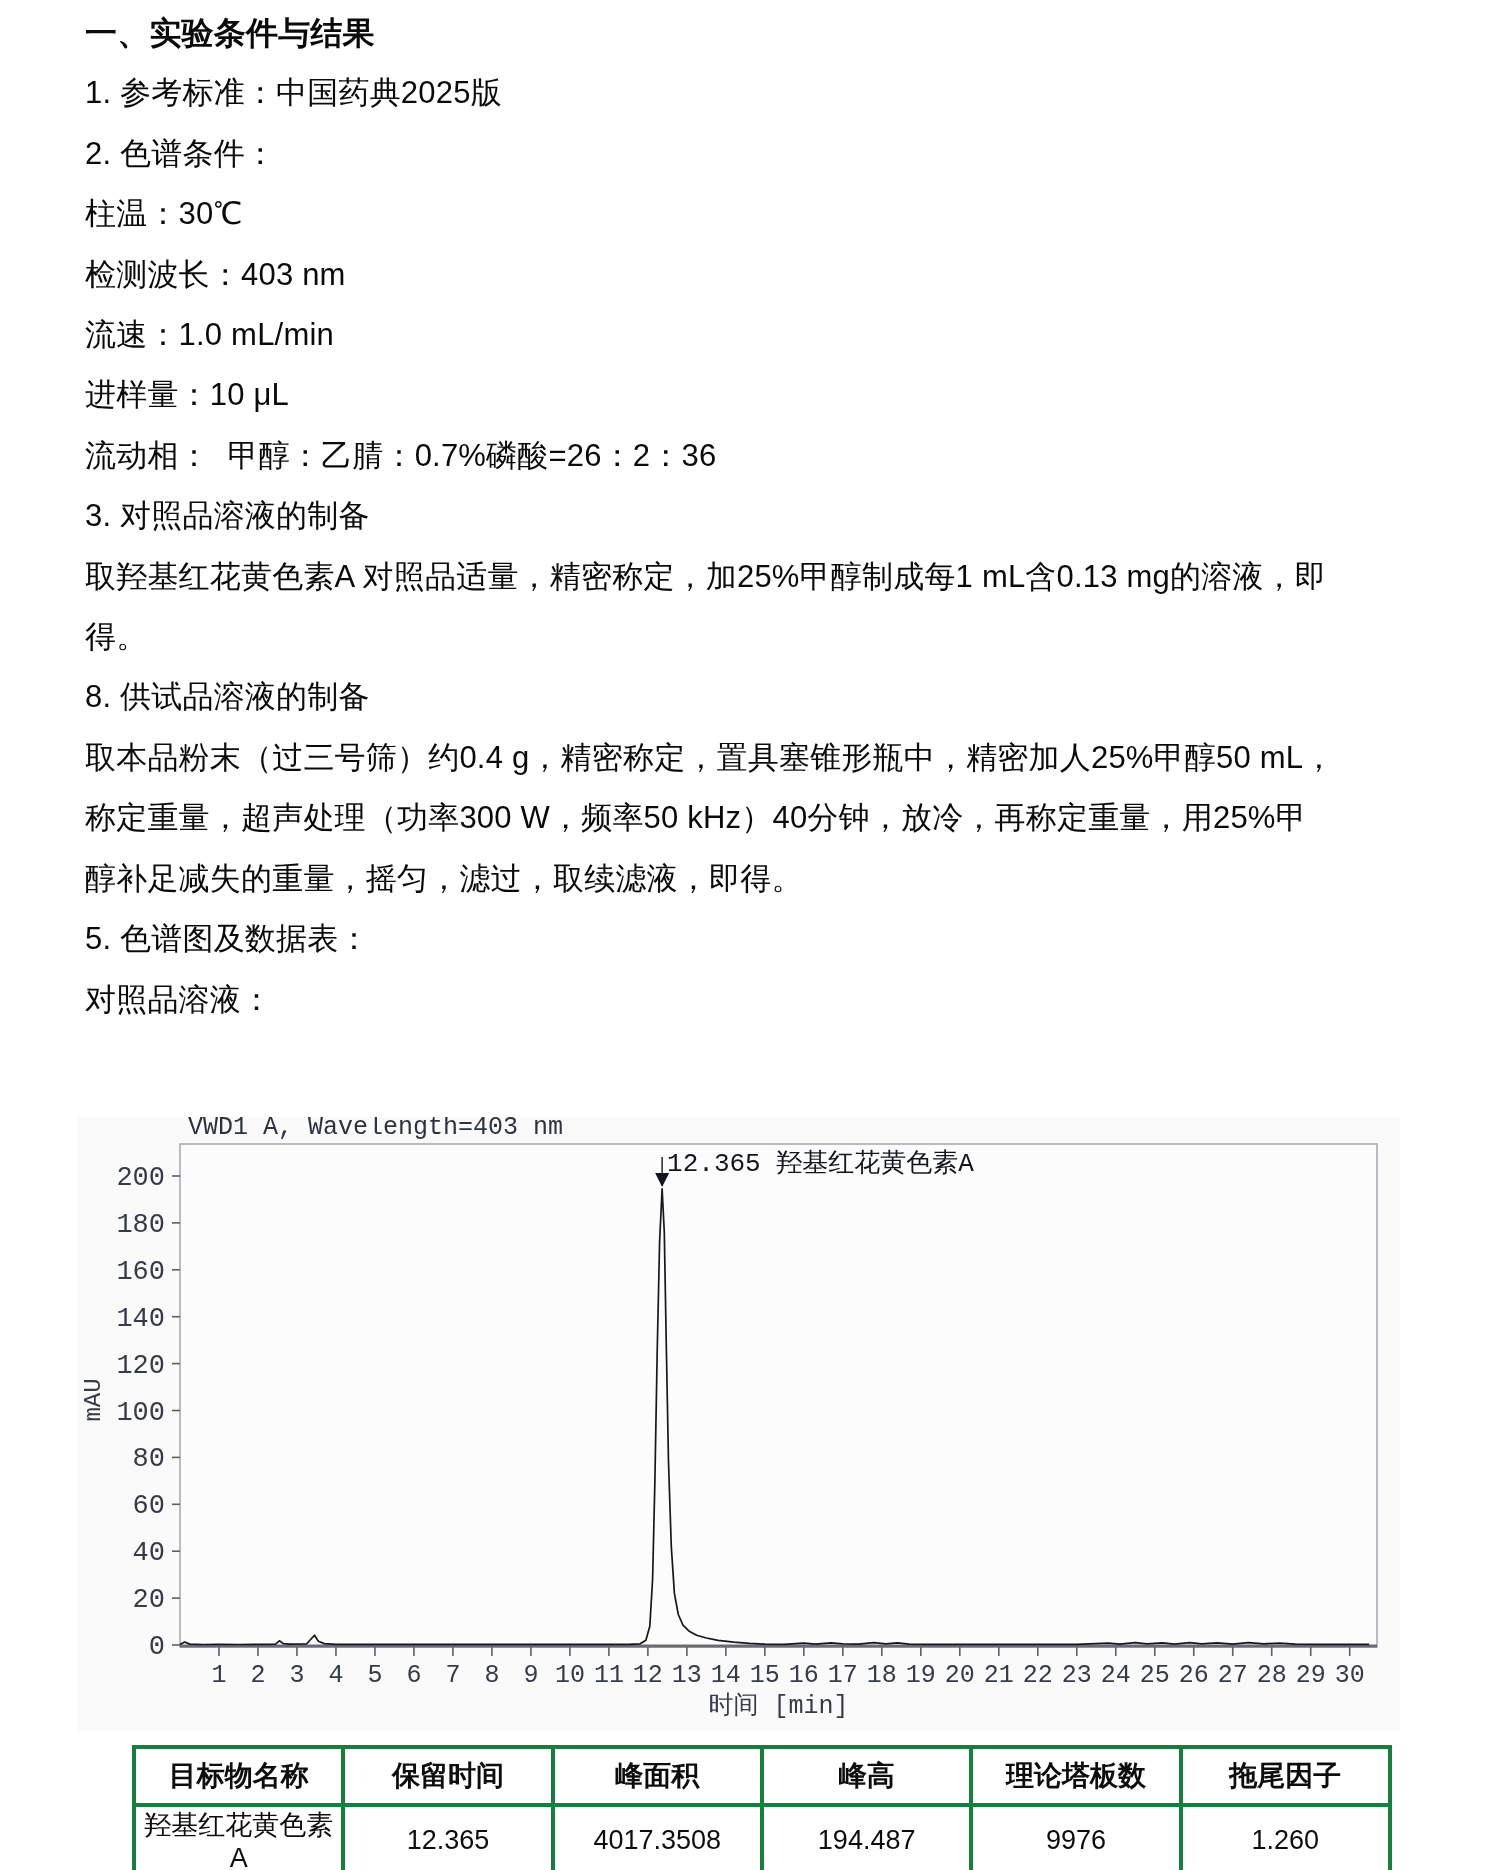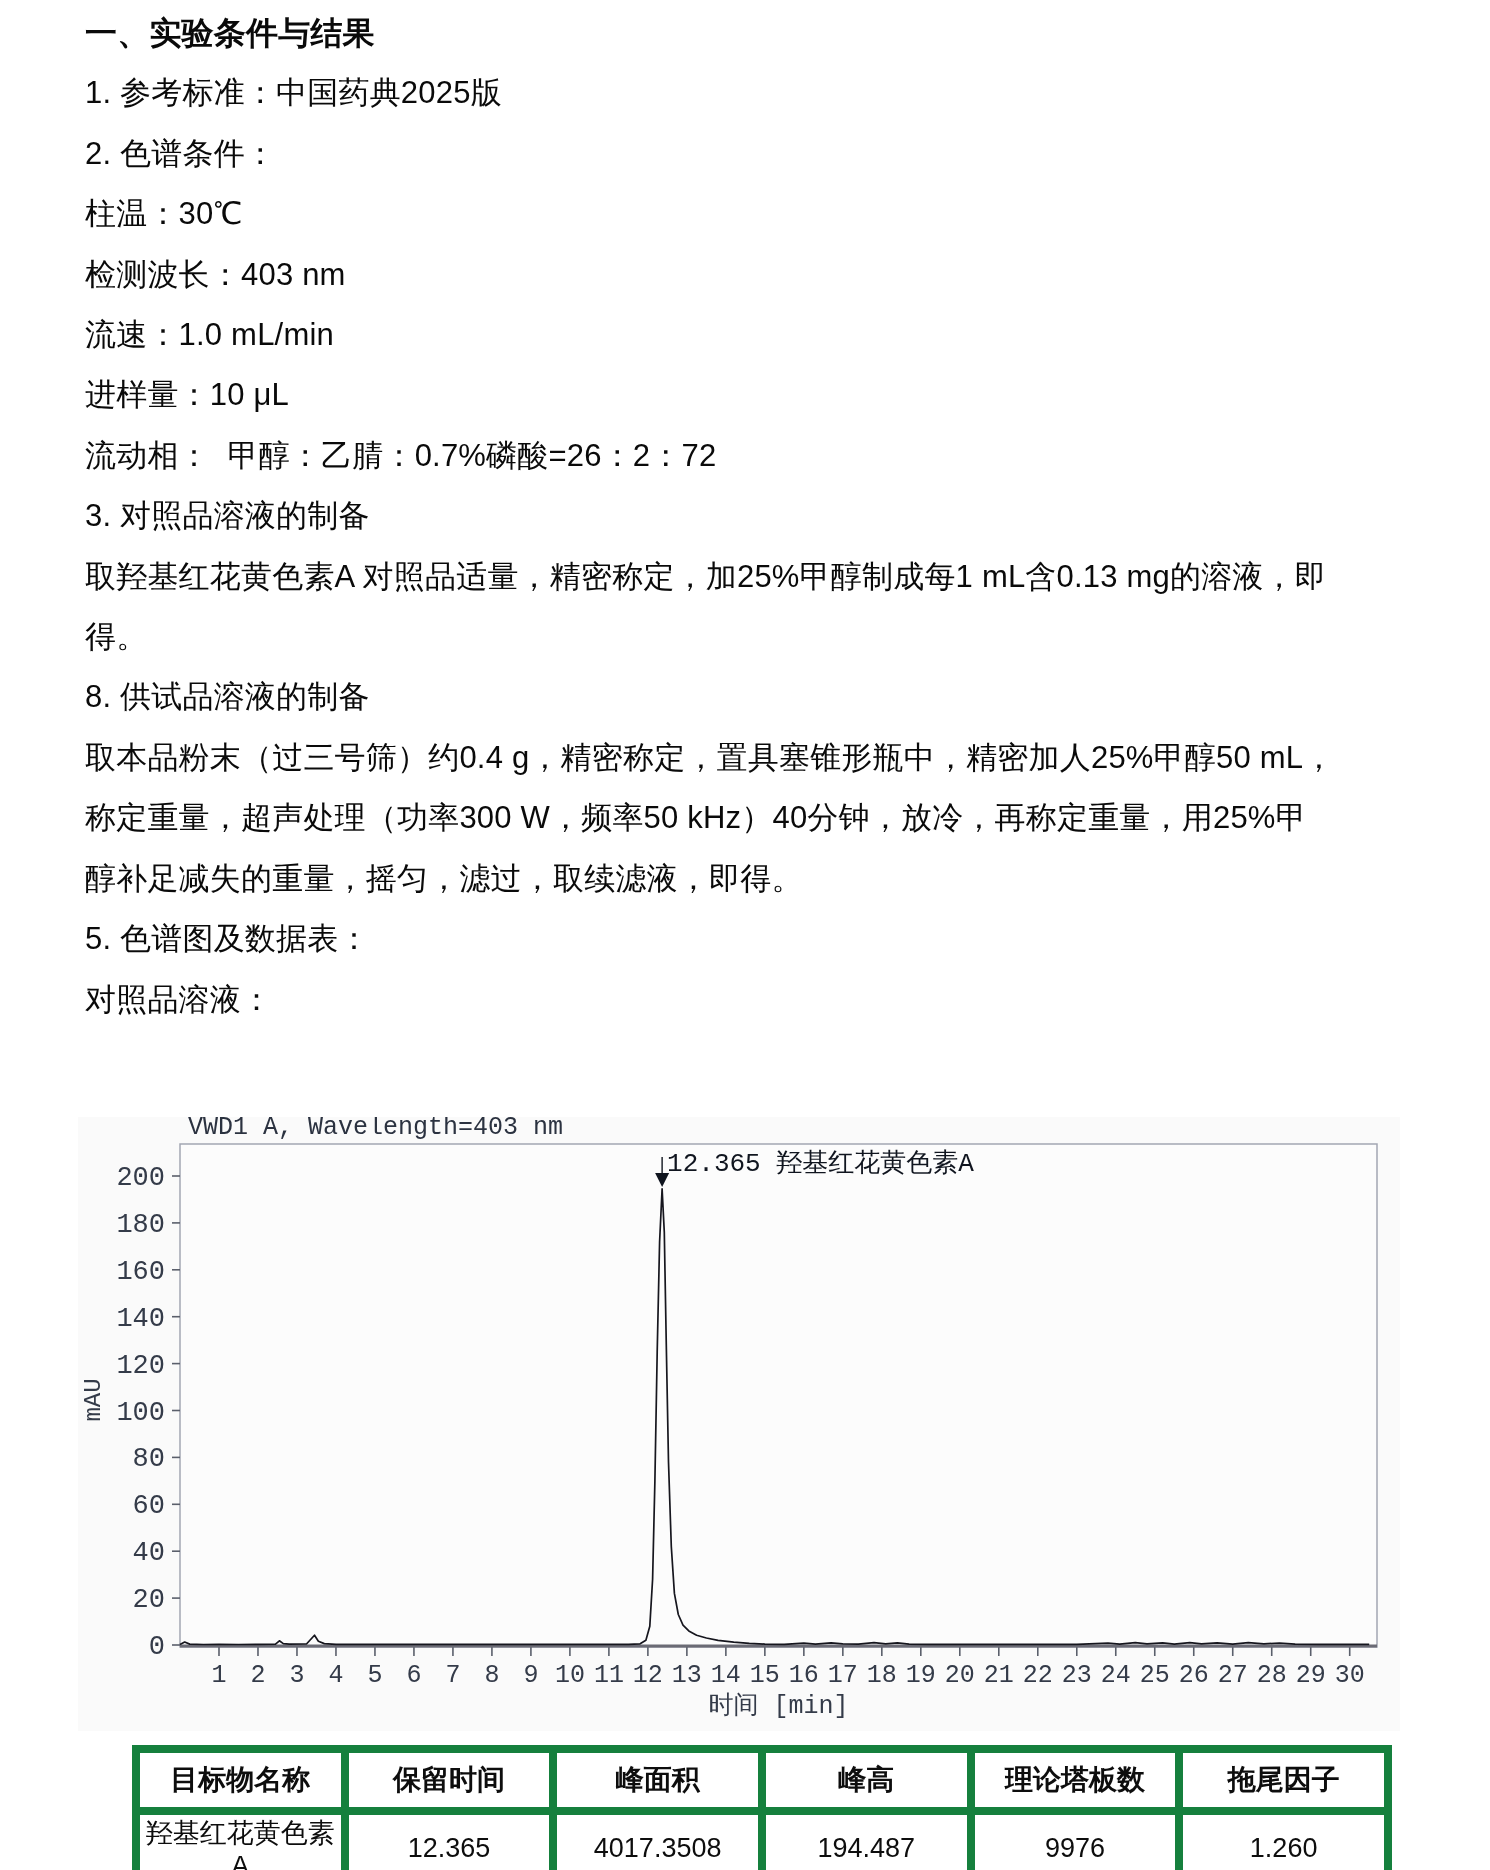--- a/index.html
+++ b/index.html
@@ -33,21 +33,21 @@
   }
   .chart-panel svg{display:block;}
   .data-table{
     position:absolute;left:132px;top:1745px;
     width:1260px;height:112px;
     border-collapse:collapse;
     table-layout:fixed;
     background:#ffffff;
   }
   .data-table td,.data-table th{
-    border:8px solid #15803d;
+    border:4px solid #15803d;
     text-align:center;
     vertical-align:middle;
     padding:0;
     height:54px;
     font-family:"Liberation Sans", sans-serif;
     color:#0d0d0d;
   }
   .data-table th{font-size:28px;font-weight:bold;}
   .data-table td{font-size:27px;font-weight:normal;}
 </style>
@@ -57,21 +57,21 @@
 <div class="page">
 
   <div class="doc">
     <p class="h1">一、实验条件与结果</p>
     <p>1. 参考标准：中国药典2025版</p>
     <p>2. 色谱条件：</p>
     <p>柱温：30℃</p>
     <p>检测波长：403 nm</p>
     <p>流速：1.0 mL/min</p>
     <p>进样量：10 μL</p>
-    <p>流动相：  甲醇：乙腈：0.7%磷酸=26：2：72</p>
+    <p>流动相：  甲醇：乙腈：0.7%磷酸=26：2：36</p>
     <p>3. 对照品溶液的制备</p>
     <p>取羟基红花黄色素A 对照品适量，精密称定，加25%甲醇制成每1 mL含0.13 mg的溶液，即</p>
     <p>得。</p>
     <p>8. 供试品溶液的制备</p>
     <p>取本品粉末（过三号筛）约0.4 g，精密称定，置具塞锥形瓶中，精密加人25%甲醇50 mL，</p>
     <p>称定重量，超声处理（功率300 W，频率50 kHz）40分钟，放冷，再称定重量，用25%甲</p>
     <p>醇补足减失的重量，摇匀，滤过，取续滤液，即得。</p>
     <p>5. 色谱图及数据表：</p>
     <p>对照品溶液：</p>
   </div>

